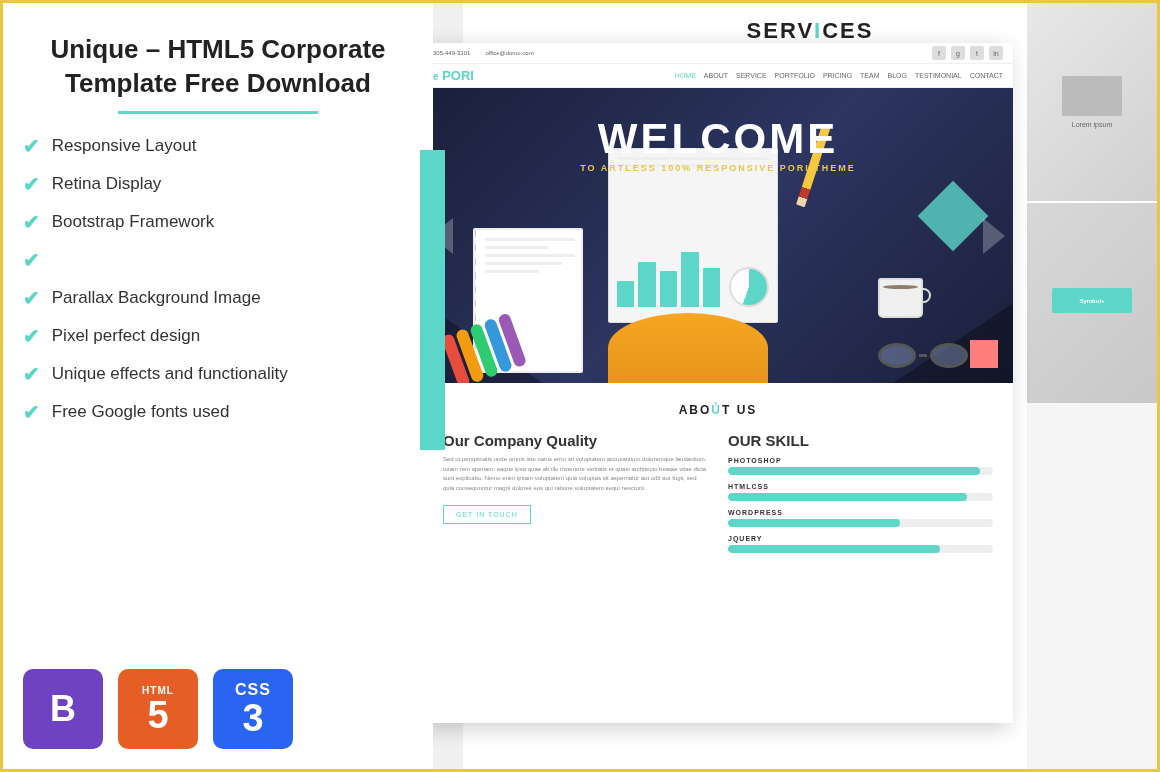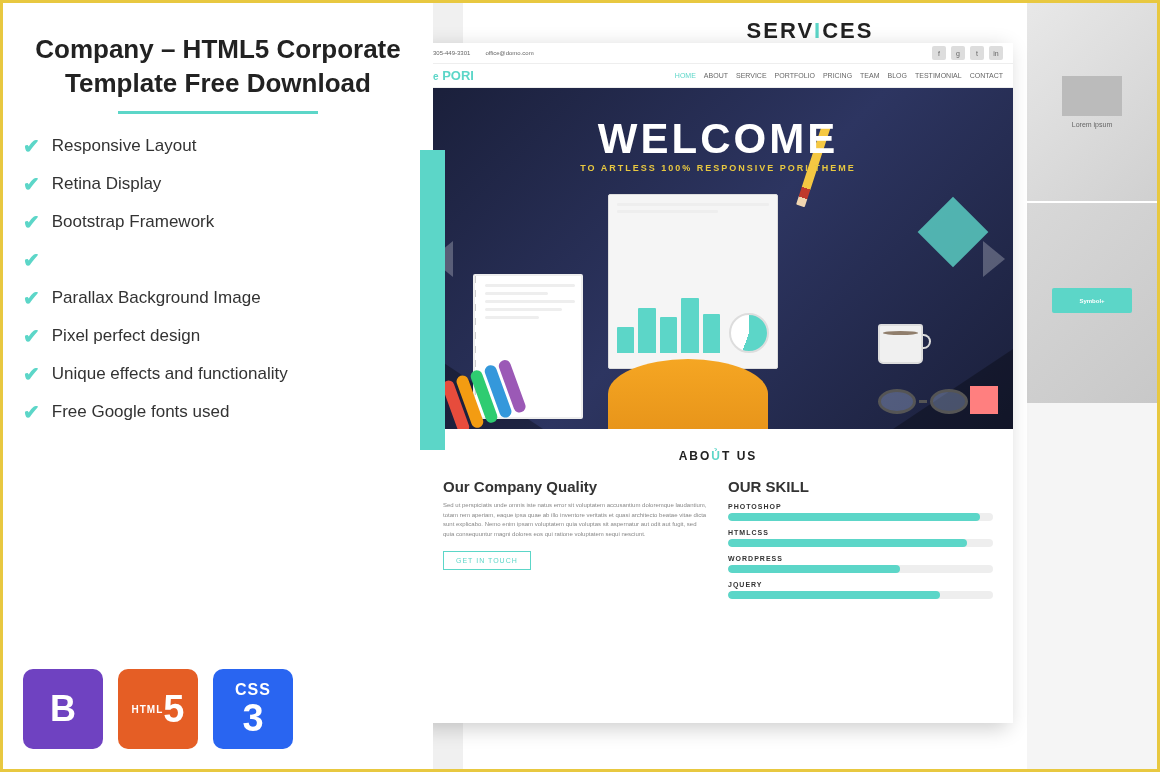--- a/index.html
+++ b/index.html
@@ -86,21 +86,21 @@
       font-size: 36px;
       font-weight: bold;
     }
 
     .badge-html5 {
       width: 80px;
       height: 80px;
       background: #e55e25;
       border-radius: 10px;
       display: flex;
-      flex-direction: row;
+      flex-direction: column;
       align-items: center;
       justify-content: center;
       color: white;
       font-size: 11px;
       font-weight: bold;
     }
 
     .badge-html5 .html-label {
       font-size: 10px;
       letter-spacing: 1px;
@@ -260,21 +260,21 @@
       color: #666;
       cursor: pointer;
     }
 
     .preview-nav span.active {
       color: #5cd6c8;
     }
 
     .preview-hero {
       background: linear-gradient(135deg, #1a1f3a 0%, #2d3561 50%, #1a1f3a 100%);
-      height: 341px;
+      height: 295px;
       position: relative;
       overflow: hidden;
       display: flex;
       align-items: center;
       justify-content: center;
     }
 
     .hero-title {
       position: absolute;
       top: 30px;
@@ -456,21 +456,21 @@
       color: #666;
     }
   </style>
 </head>
 <body>
 
 <div class="main-container">
 
   <div class="left-panel">
     <h1 class="title">
-      <span>Company – HTML5 Corporate</span><br>
+      <span>Unique – HTML5 Corporate</span><br>
       <span>Template Free Download</span>
     </h1>
     <div class="title-underline"></div>
 
     <ul class="features-list">
       <li>
           <span class="check-icon">✔</span>
           <span>Responsive Layout</span>
         </li>
       <li>

